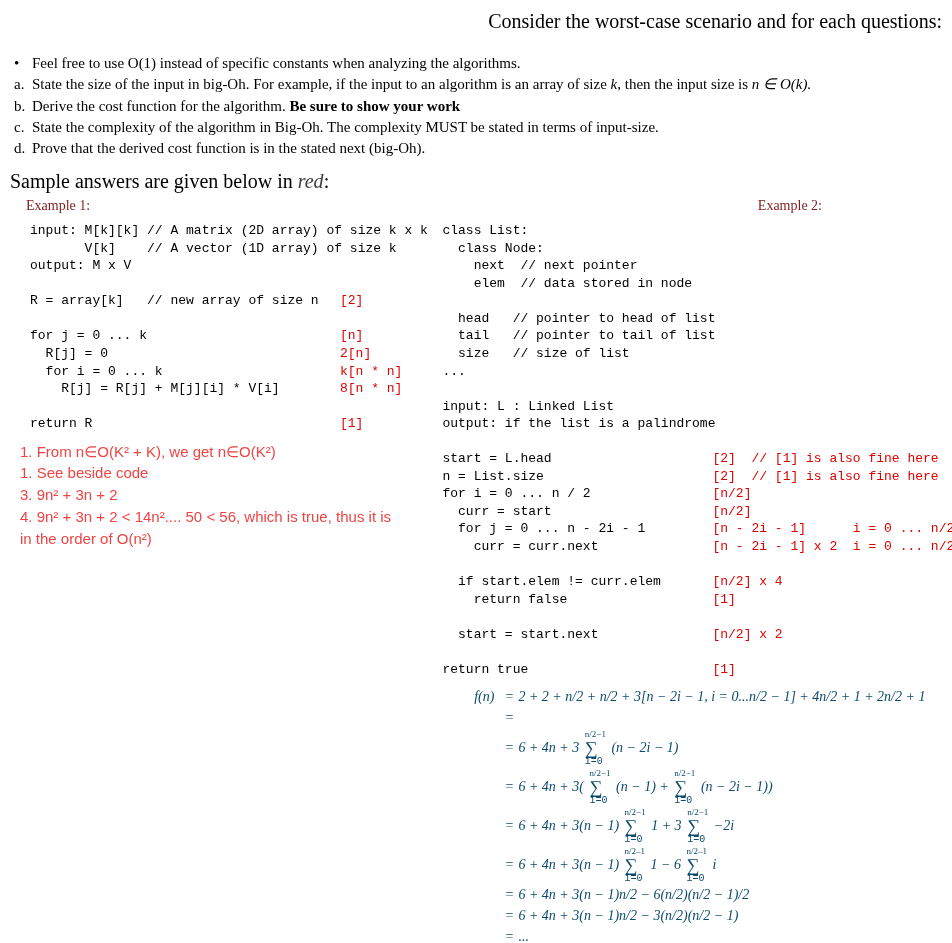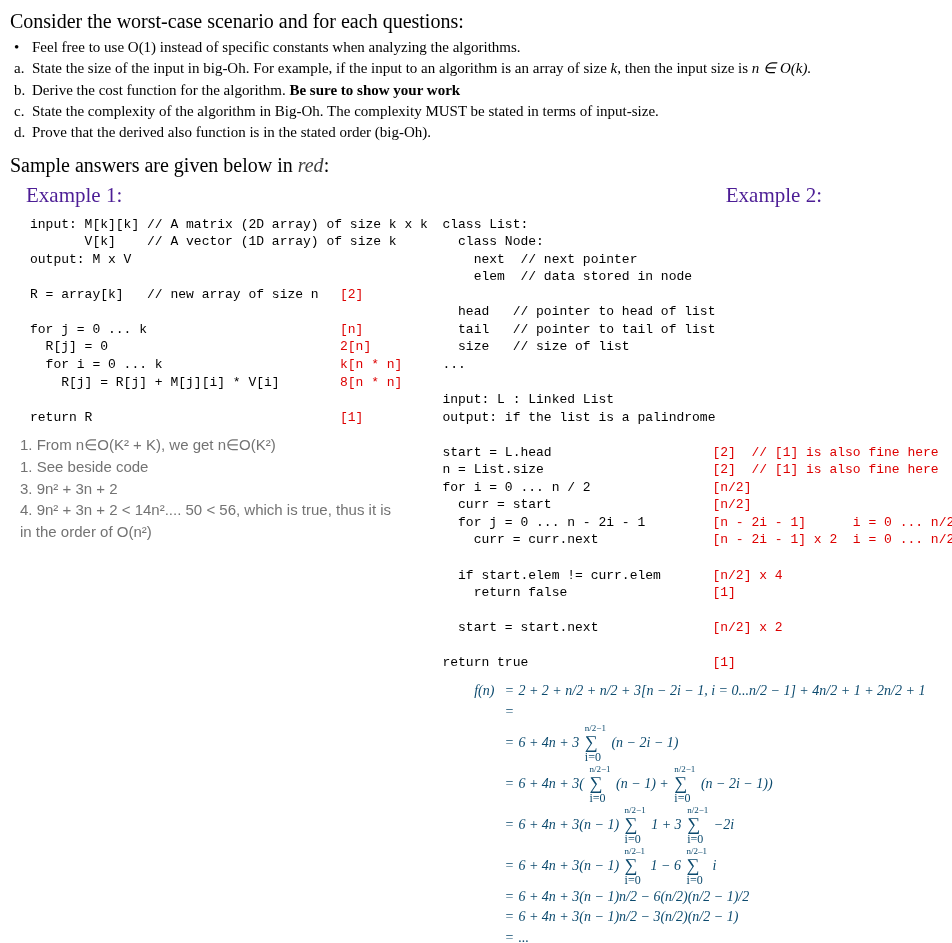--- a/index.html
+++ b/index.html
@@ -6,21 +6,22 @@
     font-family: "Times New Roman", Times, serif;
     font-size: 15px;
     margin: 0;
     padding: 8px 10px;
     width: 932px;
     color: #000;
     line-height: 1.35;
   }
   .heading {
     font-size: 20px;
-    margin-bottom: 2px;
+    margin-bottom: 18px;
+    text-align: right;
   }
   .bullet-row {
     display: flex;
     margin: 1px 0 1px 4px;
   }
   .bullet-row .marker {
     width: 18px;
     flex-shrink: 0;
   }
   .bullet-row .content {
@@ -33,22 +34,22 @@
     margin-top: 10px;
     margin-bottom: 2px;
   }
   .red { color: #404040; font-style: italic; }
   .examples-row {
     display: flex;
     justify-content: space-between;
     margin-bottom: 6px;
   }
   .example-label {
-    font-size: 21px;
-    color: #4c1d95;
+    font-size: 14px;
+    color: #7f1d1d;
   }
   .ex1-label { margin-left: 16px; }
   .ex2-label { margin-right: 120px; }
   .columns {
     display: flex;
     align-items: flex-start;
     gap: 20px;
   }
   .col1 { width: 460px; }
   .col2 { flex: 1; }
@@ -61,21 +62,21 @@
   }
   .code-row {
     display: flex;
     margin-left: 20px;
   }
   .code-row .ccode { width: 310px; }
   .code-row .cann { color: #d00; }
   .col2 .code-row .ccode { width: 270px; }
   .ans-block {
     font-family: Arial, Helvetica, sans-serif;
-    color: #737373;
+    color: #ef4444;
     font-size: 15px;
     line-height: 1.45;
     margin-top: 8px;
     margin-left: 10px;
   }
   .math-block {
     color: #0c4a6e;
     font-family: "Times New Roman", Times, serif;
     font-size: 14px;
     margin-top: 10px;
@@ -103,21 +104,21 @@
   .sum {
     display: inline-flex;
     flex-direction: column;
     vertical-align: middle;
     font-style: normal;
     line-height: 1;
     margin: 0 2px;
   }
   .sum .top { font-size: 9px; }
   .sum .sigma { font-size: 18px; line-height: 1; }
-  .sum .bot { font-size: 12px; }
+  .sum .bot { font-size: 10px; font-family: Liberation Mono, monospace; }
   .nobr { white-space: nowrap; }
 </style>
 </head>
 <body>
 
 <div class="heading">Consider the worst-case scenario and for each questions:</div>
 
 <div class="bullet-row">
   <div class="marker">•</div>
   <div class="content">Feel free to use O(1) instead of specific constants when analyzing the algorithms.</div>
@@ -137,21 +138,21 @@
   </div>
 </div>
 
 <div class="bullet-row">
   <div class="marker">c.</div>
   <div class="content">State the complexity of the algorithm in Big-Oh. The complexity MUST be stated in terms of input-size.</div>
 </div>
 
 <div class="bullet-row">
   <div class="marker">d.</div>
-  <div class="content">Prove that the derived also function is in the stated order (big-Oh).</div>
+  <div class="content">Prove that the derived cost function is in the stated next (big-Oh).</div>
 </div>
 
 <div class="sample-line">
   <span>Sample answers are given below in </span><span class="red">red</span><span>:</span>
 </div>
 
 <div class="examples-row">
   <div class="example-label ex1-label">Example 1:</div>
   <div class="example-label ex2-label">Example 2:</div>
 </div>

